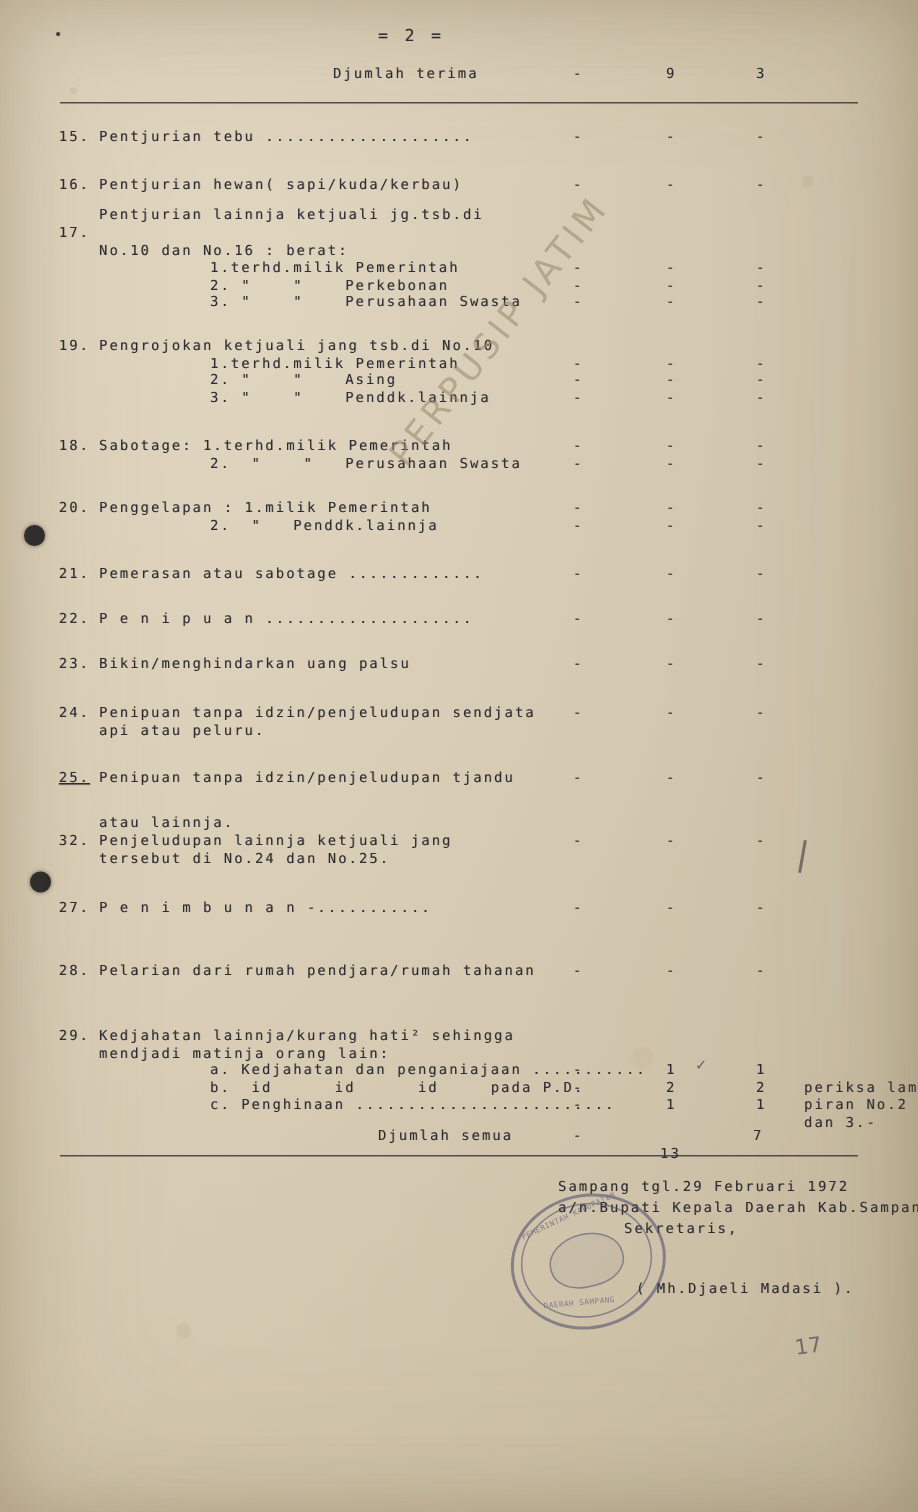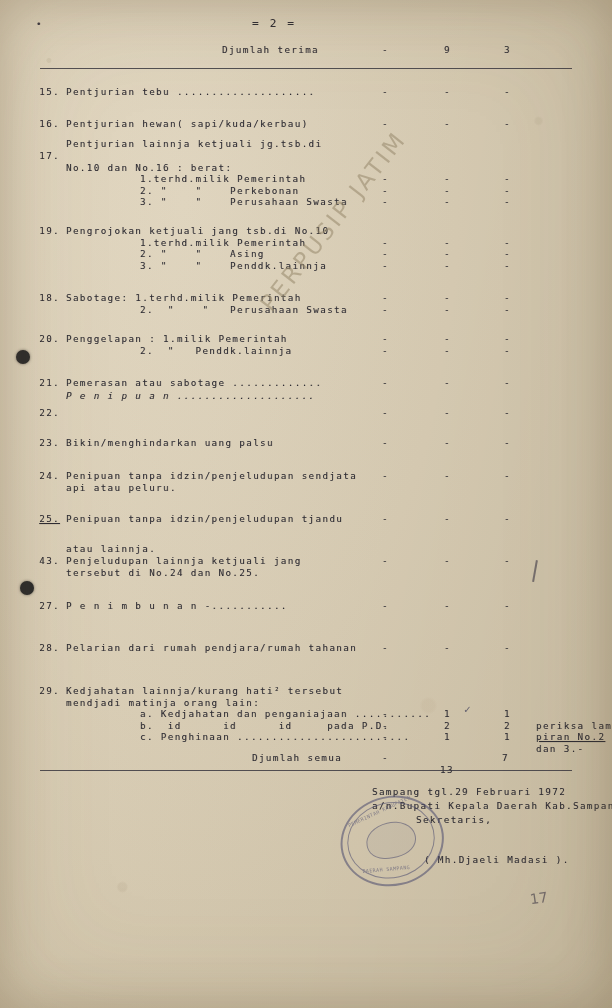--- a/index.html
+++ b/index.html
@@ -247,74 +247,74 @@
       <div class="ink sub" style="top: 344.5px;">2.  "   Penddk.lainnja</div>
       <div class="ink dash" style="top: 344.5px;">-</div>
       <div class="ink colA" style="top: 344.5px;">-</div>
       <div class="ink colB" style="top: 344.5px;">-</div>
       <div class="ink num" style="top: 377px;">21.</div>
       <div class="ink txt" style="top: 377px;">Pemerasan atau sabotage .............</div>
       <div class="ink dash" style="top: 377px;">-</div>
       <div class="ink colA" style="top: 377px;">-</div>
       <div class="ink colB" style="top: 377px;">-</div>
       <div class="ink num" style="top: 407px;">22.</div>
-      <div class="ink txt" style="top: 390px; font-style: italic;">P e n i p u a n ....................</div>
+      <div class="ink txt" style="top: 407px;">P e n i p u a n ....................</div>
       <div class="ink dash" style="top: 407px;">-</div>
       <div class="ink colA" style="top: 407px;">-</div>
       <div class="ink colB" style="top: 407px;">-</div>
       <div class="ink num" style="top: 437px;">23.</div>
       <div class="ink txt" style="top: 437px;">Bikin/menghindarkan uang palsu</div>
       <div class="ink dash" style="top: 437px;">-</div>
       <div class="ink colA" style="top: 437px;">-</div>
       <div class="ink colB" style="top: 437px;">-</div>
       <div class="ink num" style="top: 470px;">24.</div>
       <div class="ink txt" style="top: 470px;">Penipuan tanpa idzin/penjeludupan sendjata</div>
       <div class="ink txt" style="top: 481.5px;">api atau peluru.</div>
       <div class="ink dash" style="top: 470px;">-</div>
       <div class="ink colA" style="top: 470px;">-</div>
       <div class="ink colB" style="top: 470px;">-</div>
       <div class="ink num" style="top: 513px; text-decoration: underline;">25.</div>
       <div class="ink txt" style="top: 513px;">Penipuan tanpa idzin/penjeludupan tjandu</div>
       <div class="ink txt" style="top: 543px;">atau lainnja.</div>
       <div class="ink dash" style="top: 513px;">-</div>
       <div class="ink colA" style="top: 513px;">-</div>
       <div class="ink colB" style="top: 513px;">-</div>
-      <div class="ink num" style="top: 555px;">43.</div>
+      <div class="ink num" style="top: 555px;">32.</div>
       <div class="ink txt" style="top: 555px;">Penjeludupan lainnja ketjuali jang</div>
       <div class="ink txt" style="top: 566.5px;">tersebut di No.24 dan No.25.</div>
       <div class="ink dash" style="top: 555px;">-</div>
       <div class="ink colA" style="top: 555px;">-</div>
       <div class="ink colB" style="top: 555px;">-</div>
       <div class="ink num" style="top: 600px;">27.</div>
       <div class="ink txt" style="top: 600px;">P e n i m b u n a n -...........</div>
       <div class="ink dash" style="top: 600px;">-</div>
       <div class="ink colA" style="top: 600px;">-</div>
       <div class="ink colB" style="top: 600px;">-</div>
       <div class="ink num" style="top: 642px;">28.</div>
       <div class="ink txt" style="top: 642px;">Pelarian dari rumah pendjara/rumah tahanan</div>
       <div class="ink dash" style="top: 642px;">-</div>
       <div class="ink colA" style="top: 642px;">-</div>
       <div class="ink colB" style="top: 642px;">-</div>
       <div class="ink num" style="top: 685px;">29.</div>
-      <div class="ink txt" style="top: 685px;">Kedjahatan lainnja/kurang hati² tersebut</div>
+      <div class="ink txt" style="top: 685px;">Kedjahatan lainnja/kurang hati² sehingga</div>
       <div class="ink txt" style="top: 696.5px;">mendjadi matinja orang lain:</div>
       <div class="ink sub" style="top: 708px;">a. Kedjahatan dan penganiajaan ...........</div>
       <div class="ink dash" style="top: 708px;">-</div>
       <div class="ink colA" style="top: 708px;">1</div>
       <div class="ink colB" style="top: 708px;">1</div>
       <div class="ink sub" style="top: 719.5px;">b.  id      id      id     pada P.D.</div>
       <div class="ink dash" style="top: 719.5px;">-</div>
       <div class="ink colA" style="top: 719.5px;">2</div>
       <div class="ink colB" style="top: 719.5px;">2</div>
       <div class="ink note" style="top: 719.5px;">periksa lam</div>
       <div class="ink sub" style="top: 731px;">c. Penghinaan .........................</div>
       <div class="ink dash" style="top: 731px;">-</div>
       <div class="ink colA" style="top: 731px;">1</div>
       <div class="ink colB" style="top: 731px;">1</div>
-      <div class="ink note" style="top: 731px; text-decoration: underline;">piran No.2</div>
+      <div class="ink note" style="top: 731px;">piran No.2</div>
       <div class="ink note" style="top: 742.5px;">dan 3.-</div>
       <div class="checkmark" style="left: 464px; top: 703px;">✓</div>
     </div>
 
   <div class="abs" id="djumlah-semua">
     <span class="ink abs" style="left:0; top:0;">Djumlah semua</span>
     <span class="ink abs" style="left:130px; top:0;">-</span>
     <span class="ink abs" style="left:188px; top:12px;">13</span>
     <span class="ink abs" style="left:250px; top:0;">7</span>
   </div>

